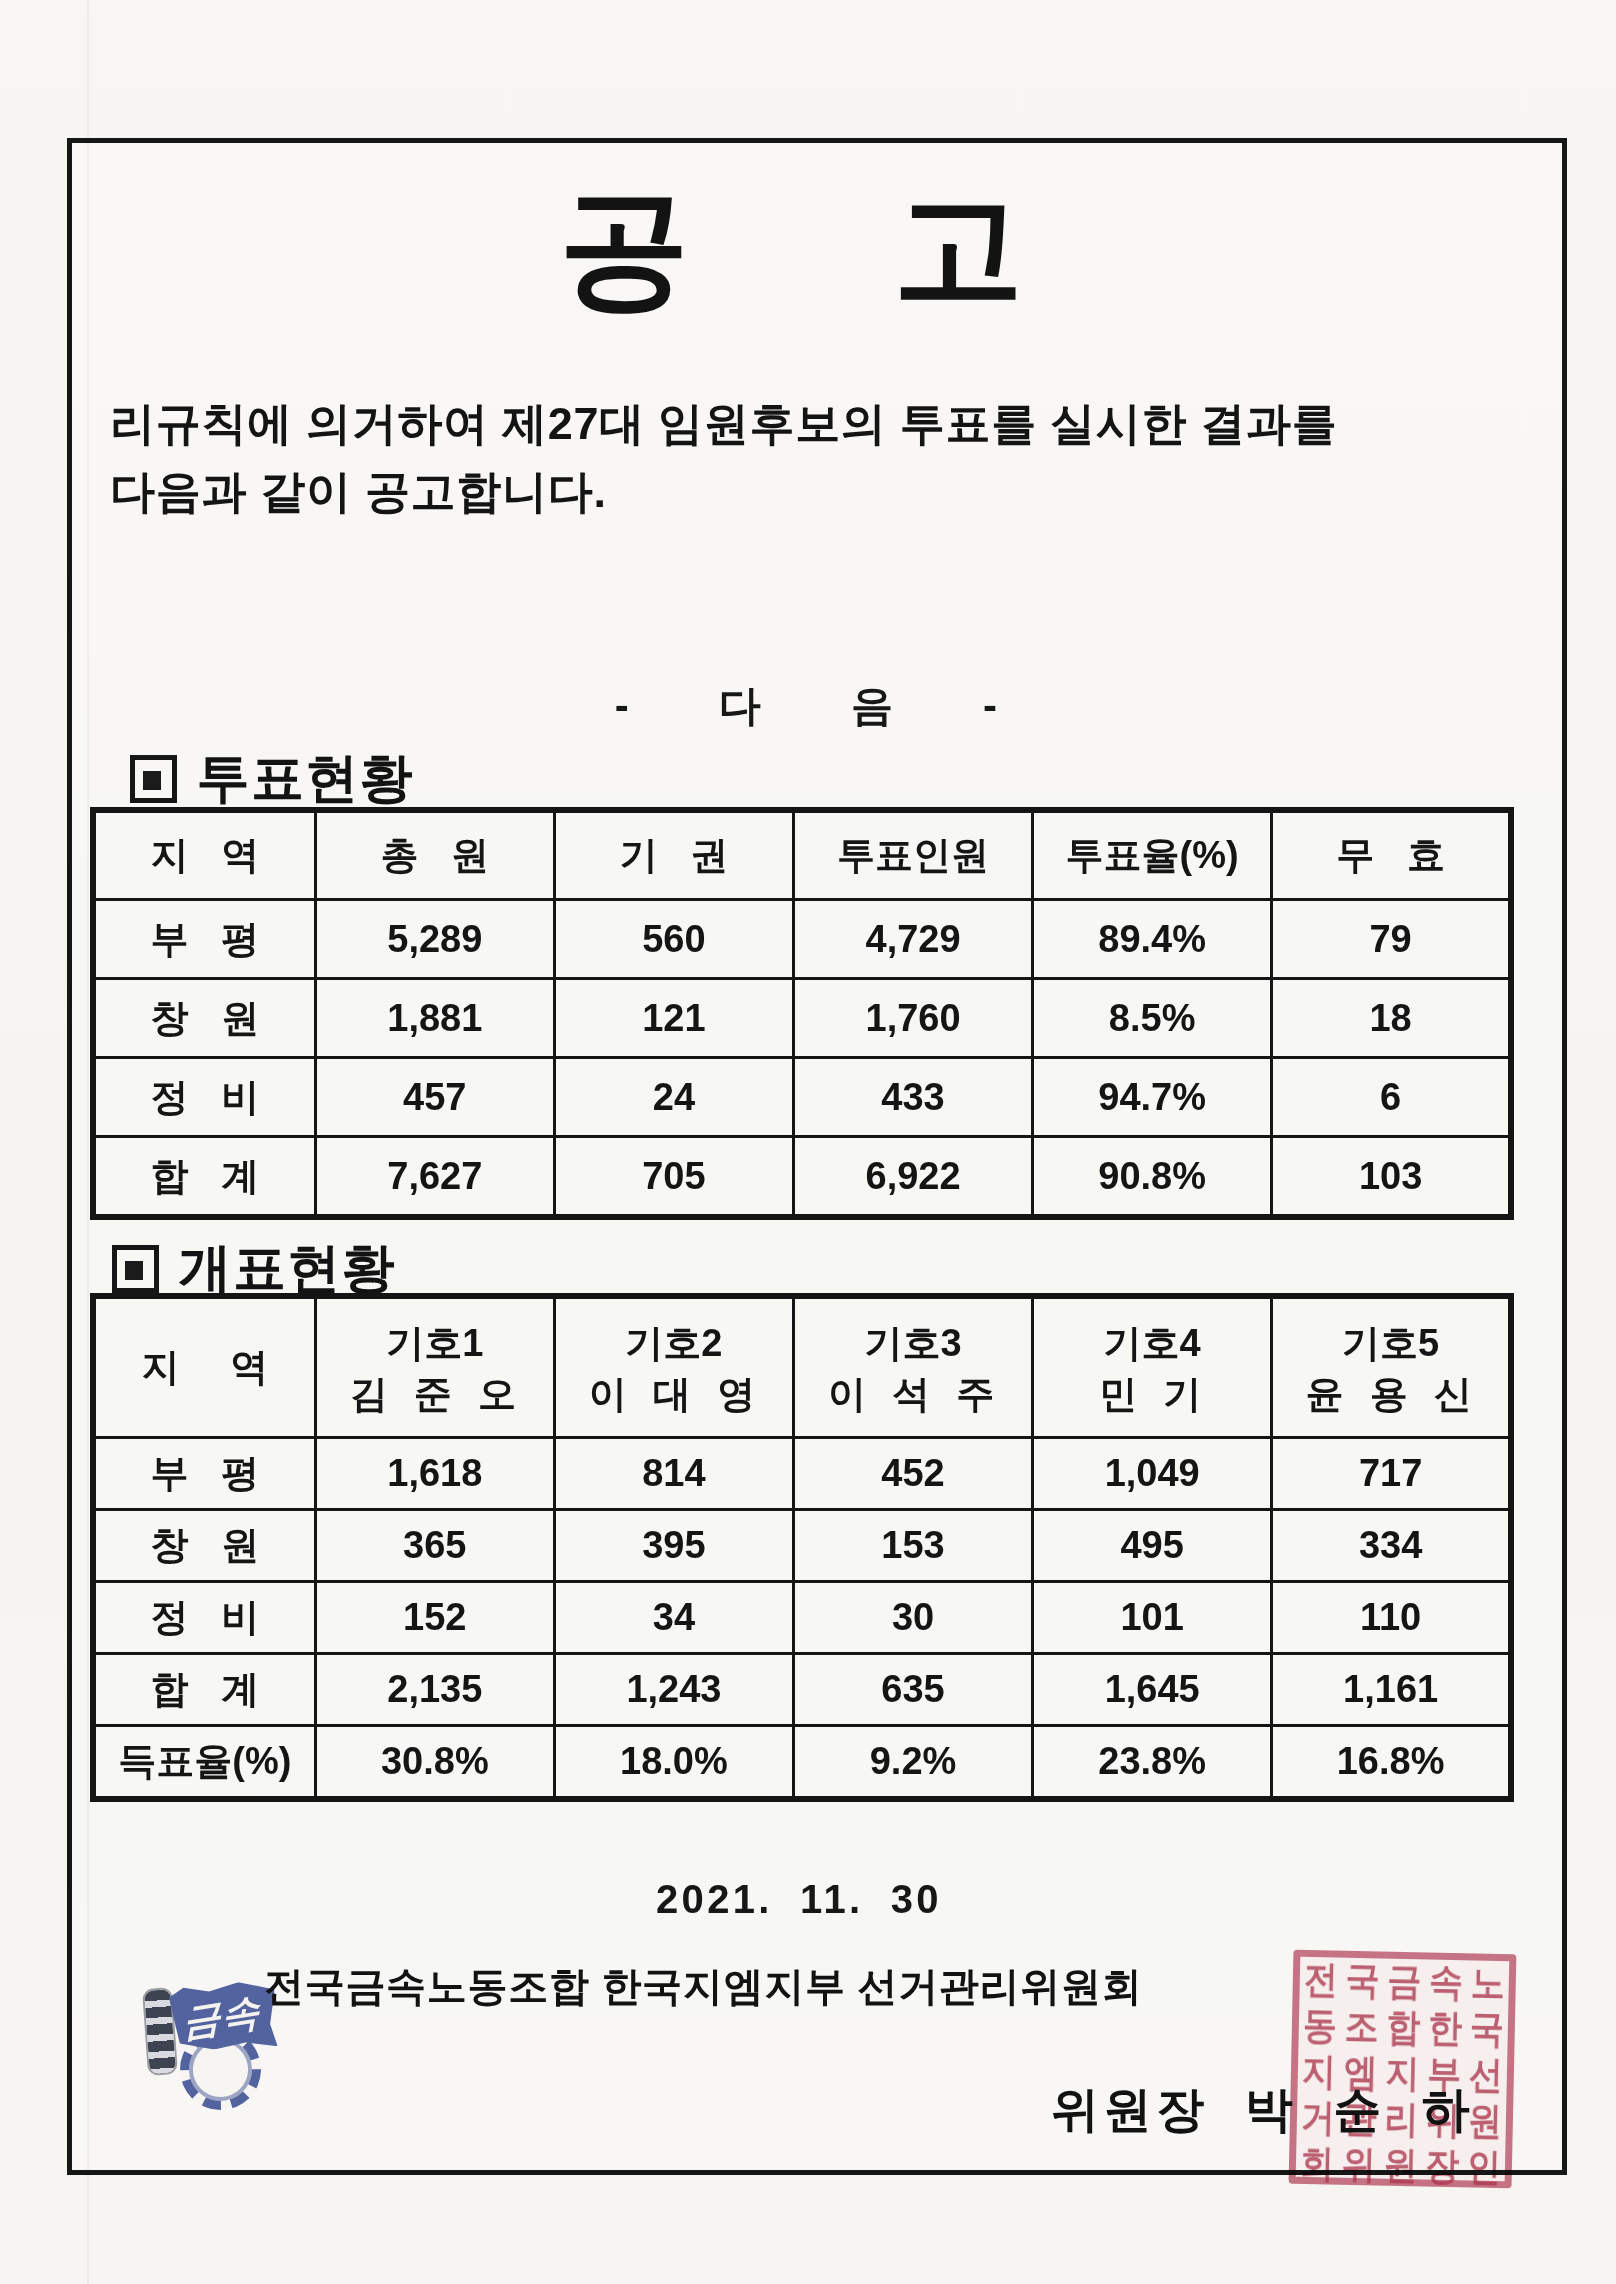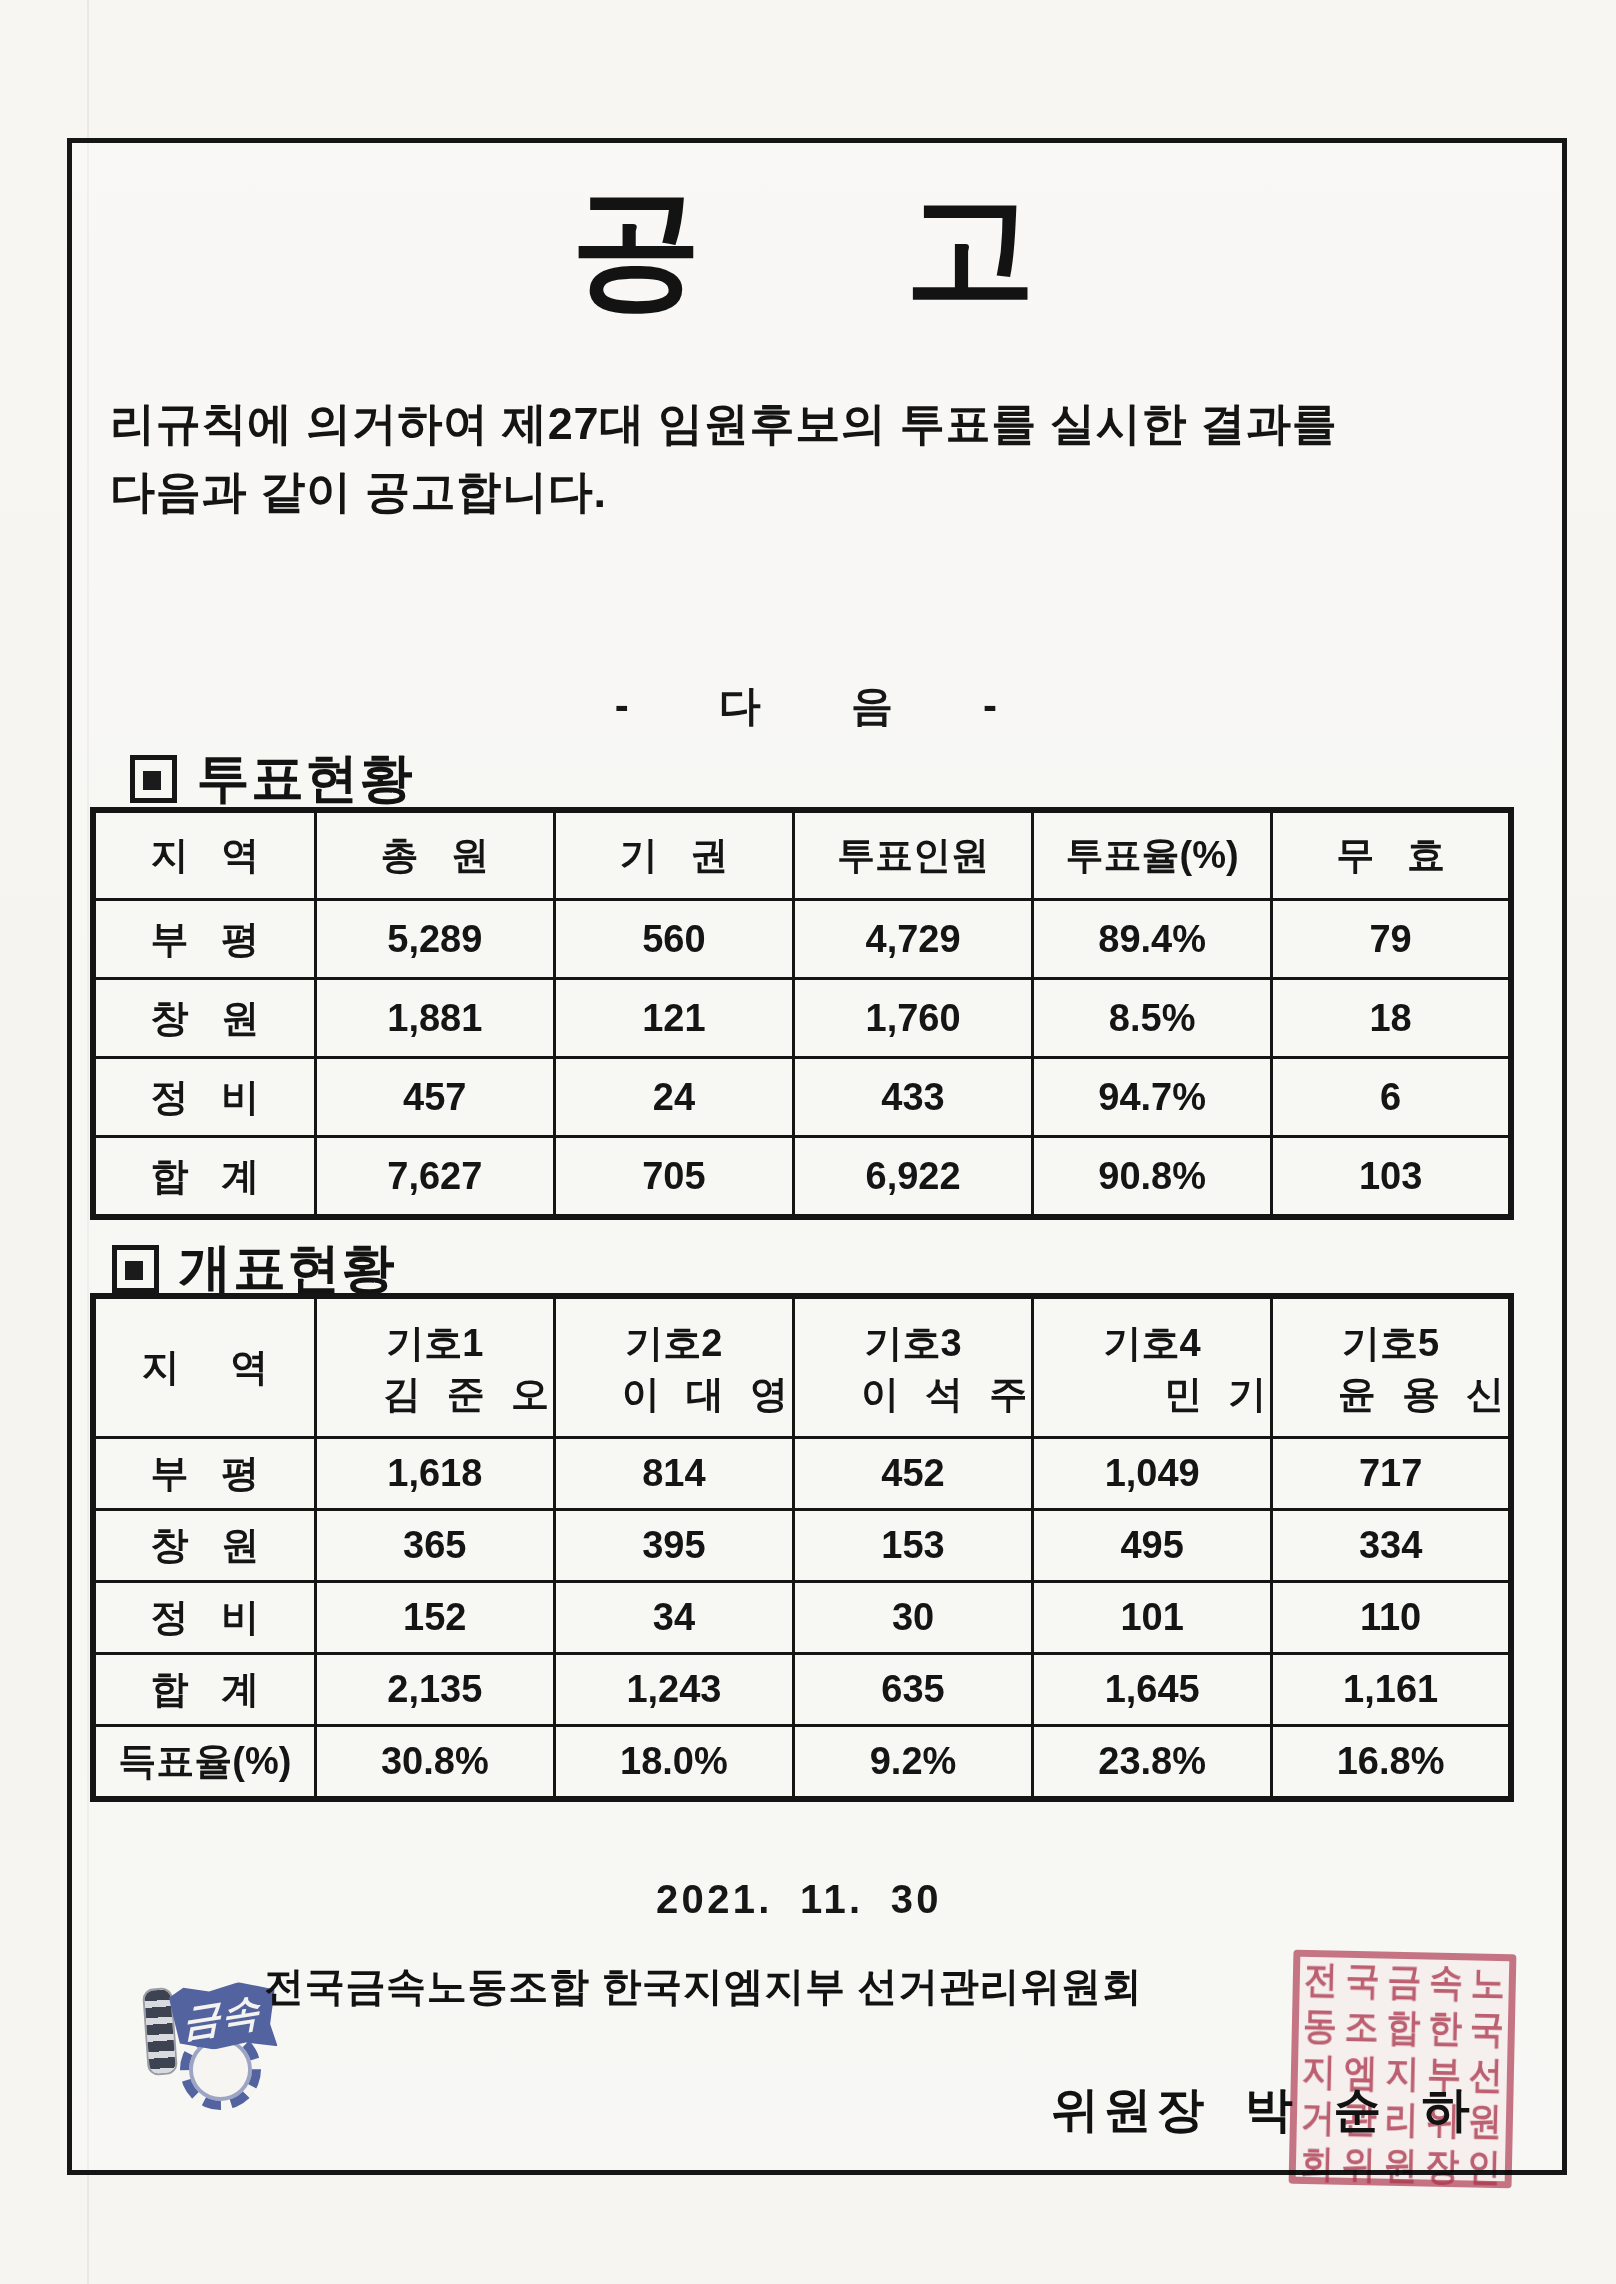--- a/index.html
+++ b/index.html
@@ -18,21 +18,21 @@
   .crease{
     position:absolute;left:87px;top:0;width:2px;height:2284px;
     background:rgba(0,0,0,0.05);
   }
   .border-box{
     position:absolute;left:67px;top:138px;width:1490px;height:2027px;
     border:5.9px solid #161616;
     background:rgba(255,255,255,0.25);
   }
   .doc-title{
-    position:absolute;left:12px;top:162px;width:1585px;
+    position:absolute;left:0;top:162px;width:1585px;
     text-align:center;
     font-size:130px;letter-spacing:2.6px;word-spacing:163px;
     color:#131313;
   }
   .paragraph{
     position:absolute;left:110px;top:390px;width:1414px;
     font-size:45px;line-height:68px;letter-spacing:0.7px;
     color:#141414;
   }
   .paragraph .line.first{text-indent:34px;}
@@ -69,21 +69,21 @@
   table.grid{border:2.6px solid #151515;outline:3.3px solid #151515;}
   .t1{top:810px;width:1418px;}
   .t2{top:1296px;width:1418px;}
   .t1 tr.hd{height:88px;}
   .t1 tr.dr{height:79px;}
   .t2 tr.hd{height:140px;}
   .t2 tr.dr{height:72px;}
   .spread{word-spacing:22px;}
   .spread-wide{word-spacing:40px;}
   .cand .no{display:block;line-height:51px;margin-top:3.9px;}
-  .cand .nm{display:block;line-height:51px;word-spacing:7.8px;letter-spacing:3.9px;text-align:right;}
+  .cand .nm{display:block;line-height:51px;word-spacing:7.8px;letter-spacing:3.9px;}
 
   .date-line{
     position:absolute;left:0;top:1877px;width:1598px;
     text-align:center;font-size:40px;letter-spacing:3.3px;word-spacing:13px;
   }
   .org-line{
     position:absolute;left:256px;top:1959px;
     font-size:40px;letter-spacing:0.7px;white-space:nowrap;z-index:3;
     color:#121212;
     margin-left:8px;

